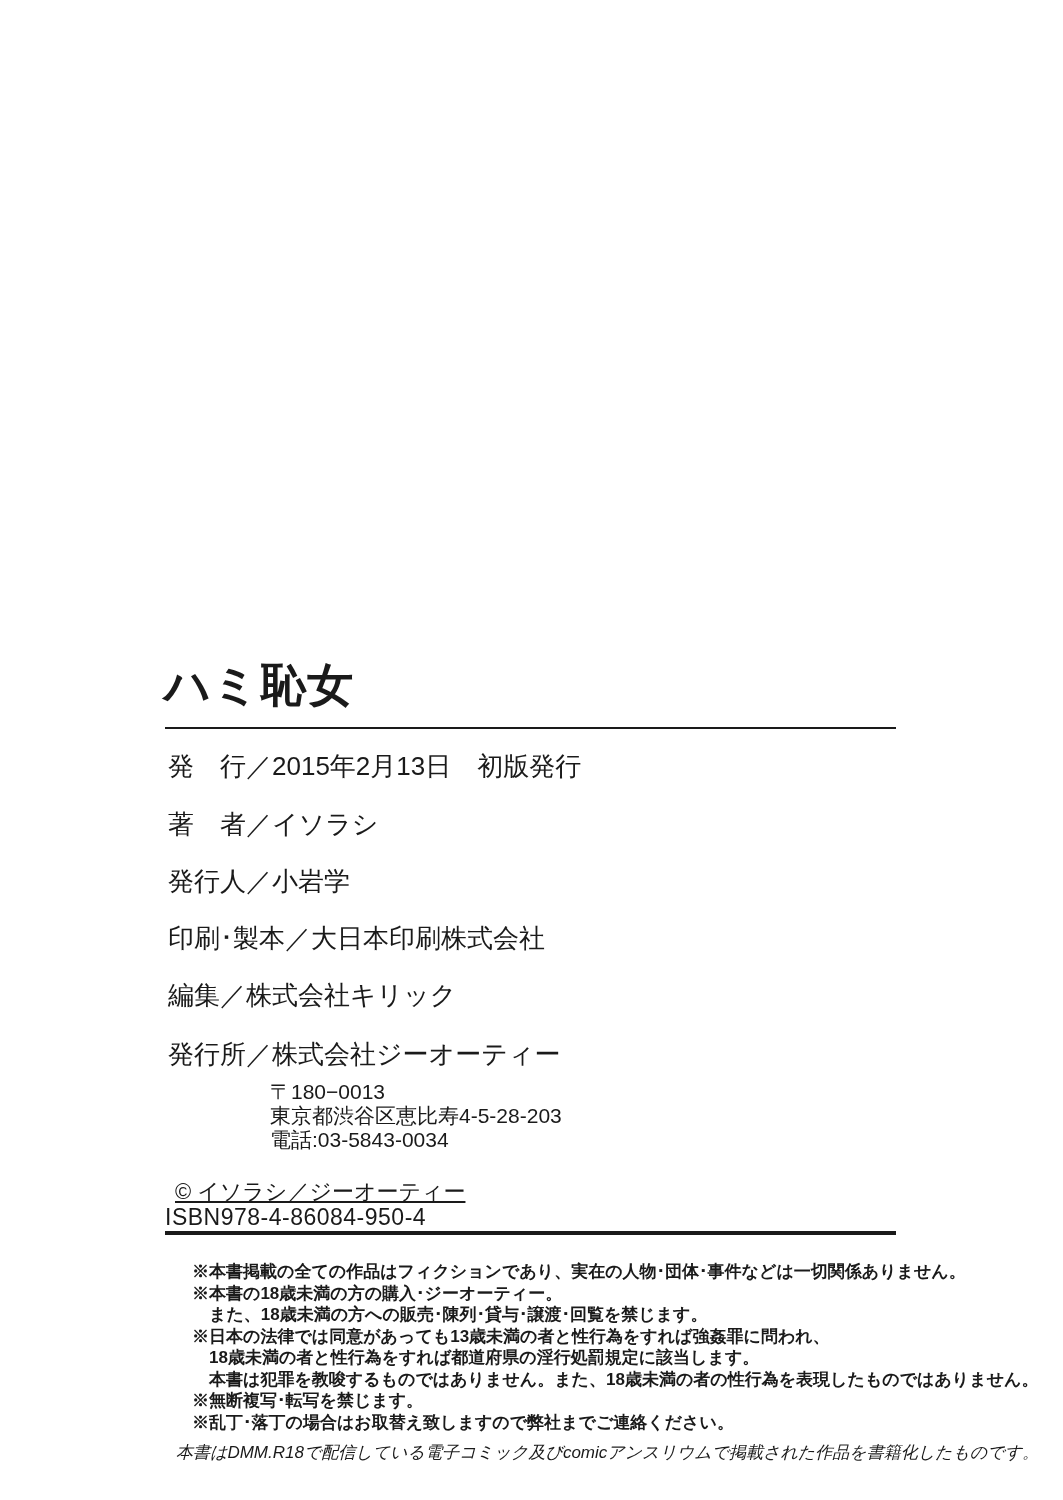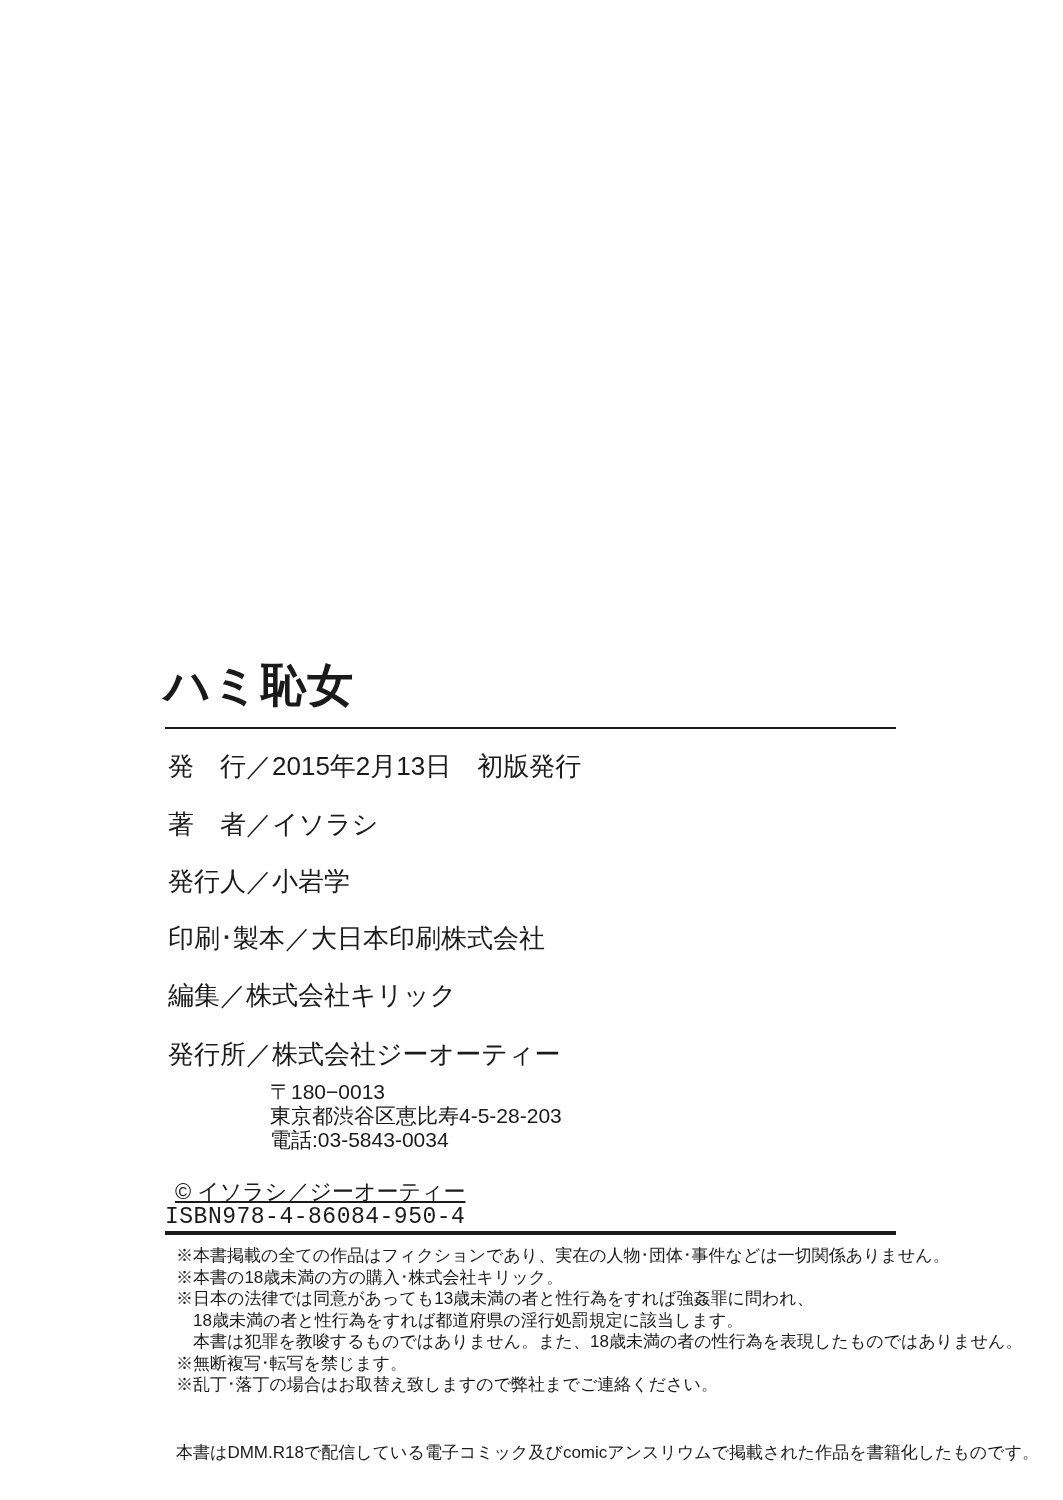--- a/index.html
+++ b/index.html
@@ -63,44 +63,45 @@
   }
   .isbn-line {
     position: absolute;
     left: 165px;
     top: 1205px;
     margin: 0;
     font-size: 23px;
     line-height: 25px;
     letter-spacing: 0.5px;
     white-space: nowrap;
-    font-family: Liberation Mono, monospace;
   }
   .disclaimers {
     position: absolute;
     left: 176px;
     top: 1245px;
     width: 740px;
-    margin: 0;
+    margin: 16px;
+    font-weight: bold;
   }
   .disclaimer-line {
     margin: 0;
     font-size: 17px;
     line-height: 21.5px;
     white-space: nowrap;
   }
   .disclaimer-line.indent { padding-left: 17px; }
   .source-note {
     position: absolute;
     left: 176px;
     top: 1442px;
     margin: 0;
     font-size: 17px;
     line-height: 21px;
     white-space: nowrap;
+    font-style: italic;
   }
 </style>
 </head>
 <body>
 
 <div class="page">
 
   <h1 class="book-title">ハミ恥女</h1>
 
   <div class="rule rule-title"></div>
@@ -117,21 +118,22 @@
   <p class="addr-line" style="top:1128px">電話:03-5843-0034</p>
 
   <p class="copyright-line">© イソラシ／ジーオーティー</p>
 
   <p class="isbn-line">ISBN978-4-86084-950-4</p>
 
   <div class="rule rule-isbn"></div>
 
   <div class="disclaimers">
     <p class="disclaimer-line">※本書掲載の全ての作品はフィクションであり、実在の人物･団体･事件などは一切関係ありません。</p>
-    <p class="disclaimer-line">※本書の18歳未満の方の購入･株式会社キリック。</p>
+    <p class="disclaimer-line">※本書の18歳未満の方の購入･ジーオーティー。</p>
+    <p class="disclaimer-line indent">また、18歳未満の方への販売･陳列･貸与･譲渡･回覧を禁じます。</p>
     <p class="disclaimer-line">※日本の法律では同意があっても13歳未満の者と性行為をすれば強姦罪に問われ、</p>
     <p class="disclaimer-line indent">18歳未満の者と性行為をすれば都道府県の淫行処罰規定に該当します。</p>
     <p class="disclaimer-line indent">本書は犯罪を教唆するものではありません。また、18歳未満の者の性行為を表現したものではありません。</p>
     <p class="disclaimer-line">※無断複写･転写を禁じます。</p>
     <p class="disclaimer-line">※乱丁･落丁の場合はお取替え致しますので弊社までご連絡ください。</p>
   </div>
 
   <p class="source-note">本書はDMM.R18で配信している電子コミック及びcomicアンスリウムで掲載された作品を書籍化したものです。</p>
 
 </div>

